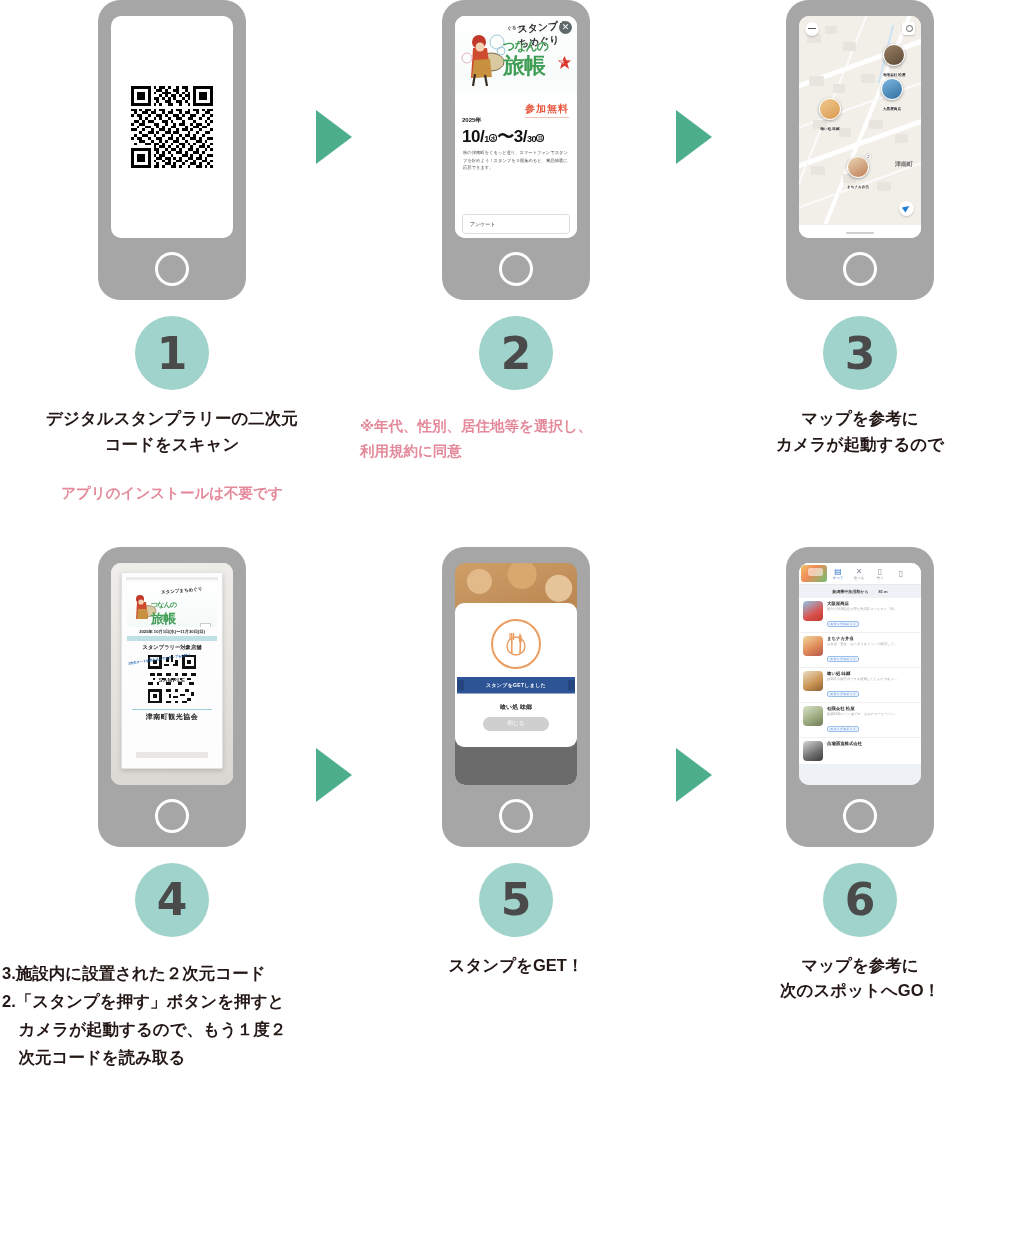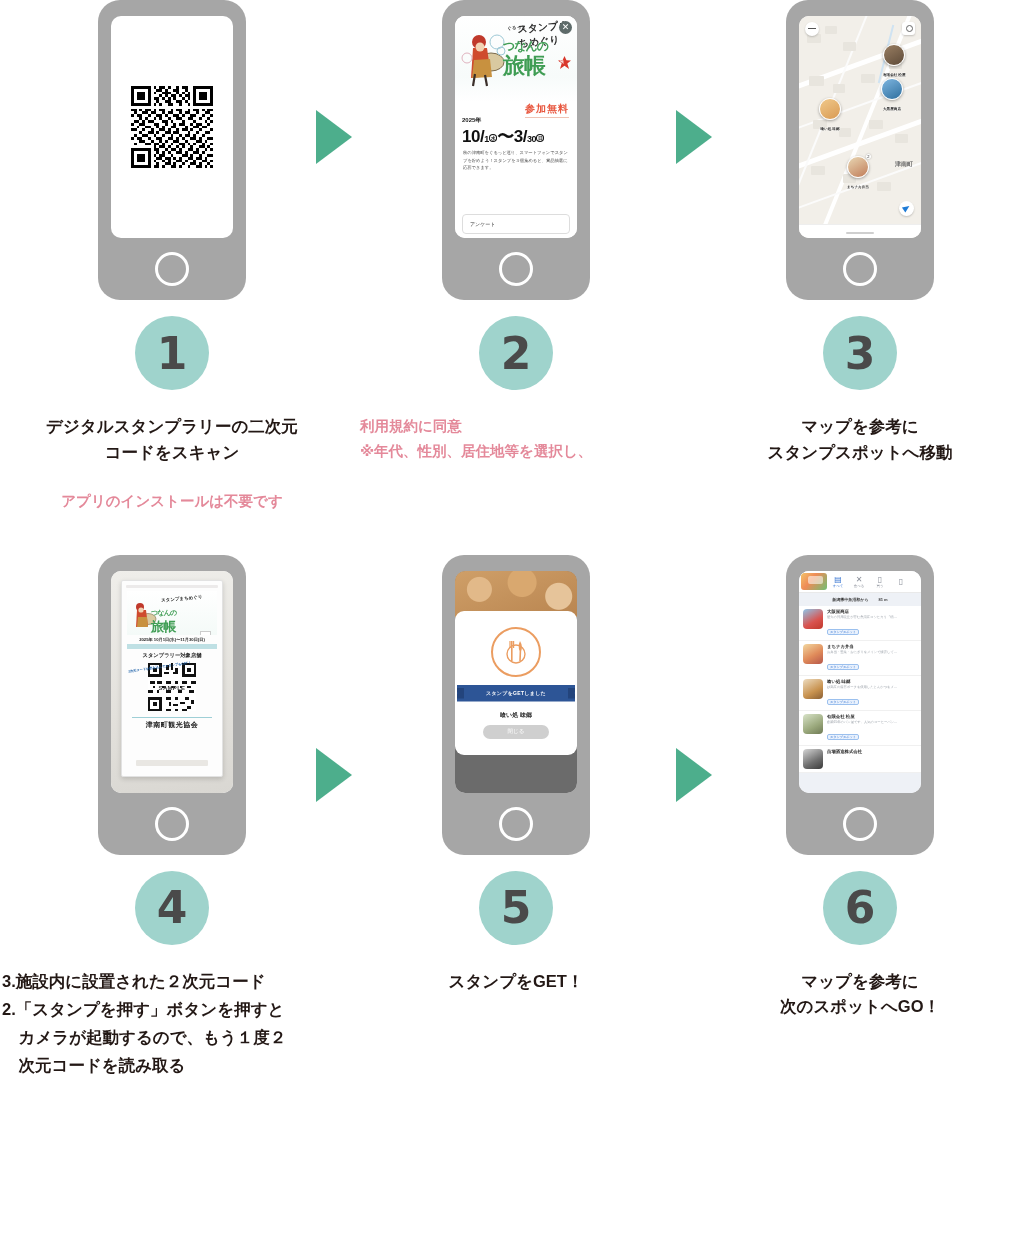--- a/index.html
+++ b/index.html
@@ -165,21 +165,21 @@
   .list-tag{display:inline-block;margin-top:1.5px;font-size:3.2px;color:#2f6fd0;border:.5px solid #9bc0ee;background:#eaf2fd;border-radius:2px;padding:0 2px;}
 
   
   .numwrap{display:flex;justify-content:center;margin-top:6px;}
   .num{
     width:74px;height:74px;border-radius:50%;background:#9fd3cc;
     display:flex;align-items:center;justify-content:center;
     font-size:44px;font-weight:bold;color:#4a4a4a;
     font-family:"DejaVu Sans", sans-serif;
   }
-  .cap{ text-align:center; font-size:16.5px; font-weight:bold; line-height:1.55; color:#231815; margin-top:24px; }
+  .cap{ text-align:center; font-size:16.5px; font-weight:bold; line-height:1.55; color:#231815; margin-top:16px; }
   .note{ text-align:center; font-size:14.5px; font-weight:bold; line-height:1.75; color:#e4899a; margin-top:24px;}
   .note.left{ text-align:left; padding-left:16px;}
   .steps-list{ font-size:16.5px; font-weight:bold; line-height:1.7; color:#231815; padding-left:2px;}
   .steps-list li{ list-style:none; text-indent:-16px; padding-left:16px; }
 
   
   .arrow{ position:absolute; width:0;height:0;
     border-left:36px solid #4dae8c; border-top:27px solid transparent; border-bottom:27px solid transparent; }
 </style>
 </head>
@@ -482,22 +482,22 @@
         </div>
         <div class="home-btn"></div>
       </div>
     </div>
     <div class="numwrap">
         <div class="num">2</div>
       </div>
     <div class="cap">
     </div>
     <div class="note left">
+      <div>※年代、性別、居住地等を選択し、</div>
       <div>利用規約に同意</div>
-      <div>※年代、性別、居住地等を選択し、</div>
     </div>
   </div>
 
   <div class="row">
     <div class="phone-wrap">
       <div class="phone">
         <div class="screen">
           <div class="map">
             <div class="map-road" style="left:-20px;top:40px;width:190px;height:5px;transform:rotate(-20deg);"></div>
             <div class="map-road" style="left:-20px;top:120px;width:190px;height:5px;transform:rotate(-20deg);"></div>
@@ -547,21 +547,21 @@
           </div>
         </div>
         <div class="home-btn"></div>
       </div>
     </div>
     <div class="numwrap">
         <div class="num">3</div>
       </div>
     <div class="cap">
       <div>マップを参考に</div>
-      <div>スタンプスポットへ移動</div>
+      <div>カメラが起動するので</div>
     </div>
   </div>
 </div>
 
 <div class="arrow" style="left:316px;top:110px;"></div>
 <div class="arrow" style="left:676px;top:110px;"></div>
 
 <div class="grid" style="margin-top:40px;">
 
   <div class="row">

